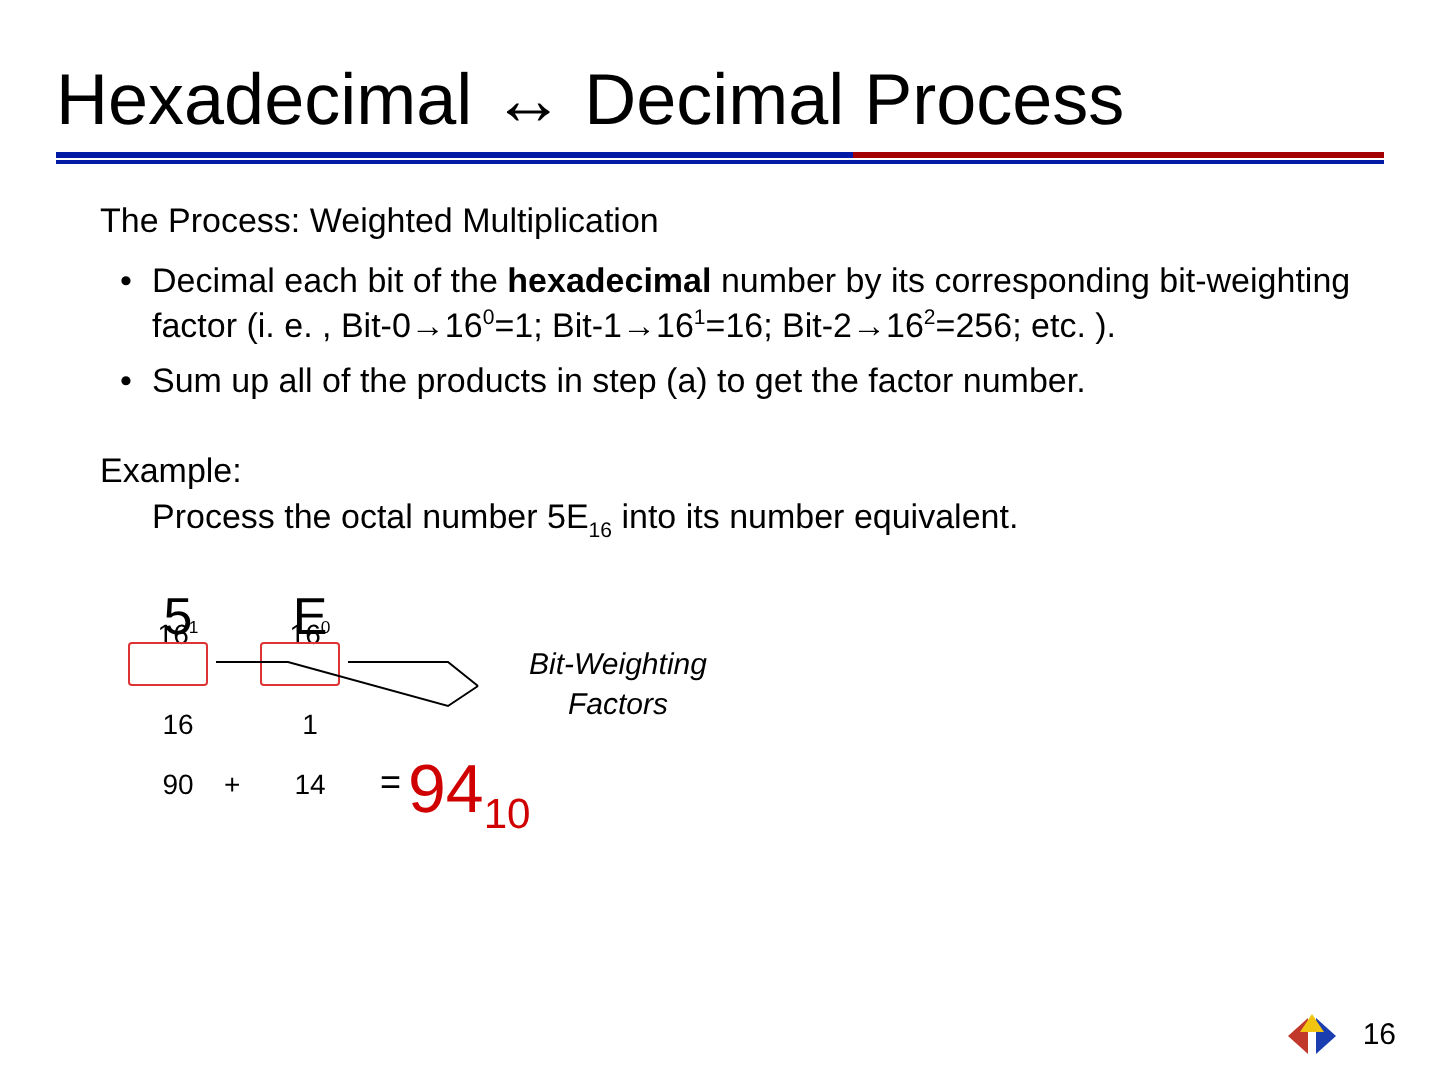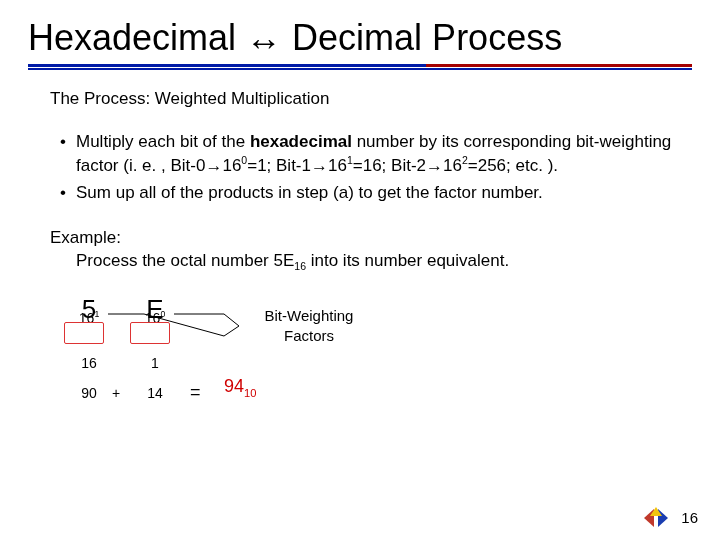--- a/index.html
+++ b/index.html
@@ -5,42 +5,42 @@
   * { box-sizing: border-box; margin: 0; padding: 0; }
   body {
     width: 720px;
     height: 540px;
     background: #fff;
     font-family: Arial, Helvetica, sans-serif;
     color: #000;
     position: relative;
     overflow: hidden;
   }
-  .slide { padding: 18px 28px 0 28px; }
+  .slide { padding: 30px 28px 0 28px; }
   .title {
     font-size: 36px;
     font-weight: 400;
     line-height: 1.1;
     margin-bottom: 6px;
   }
   .rule {
     height: 6px;
     position: relative;
     margin-bottom: 18px;
   }
   .rule .line1 {
     position: absolute; left:0; top:0; width:100%; height:3px;
     background: linear-gradient(to right, #001aa6 0%, #001aa6 60%, #a40000 60%, #a40000 100%);
   }
   .rule .line2 {
     position: absolute; left:0; top:4px; width:100%; height:2px;
     background: #001aa6;
   }
   .content { padding-left: 22px; padding-right: 10px; font-size: 17px; line-height: 1.35; }
-  .lead { margin-bottom: 20px; }
+  .lead { margin-bottom: 7px; }
   .bullets { margin-top: 2px; }
   .bullet { display: flex; margin-bottom: 4px; }
   .bullet .dot { width: 26px; flex: 0 0 26px; text-align: center; }
   .bullet .btxt { flex: 1; }
   .example { margin-top: 22px; }
   .example .ex-body { padding-left: 26px; }
   .workarea {
     position: relative;
     margin-top: 18px;
     margin-left: 10px;
@@ -57,30 +57,30 @@
   .box {
     border: 1px solid #d33; 
     border-radius: 2px;
     position: absolute;
     padding: 1px 2px;
   }
   .boxA1 { left: 4px; top: 30px; width: 40px; height: 22px; }
   .boxB1 { left: 70px; top: 30px; width: 40px; height: 22px; }
   .weights-area {
     position: absolute;
-    left: 124px; top: 4px; width: 200px; height: 70px;
+    left: 124px; top: 22px; width: 200px; height: 70px; font-style: italic;
   }
   .weights-label {
     position: absolute;
     left: 70px; top: 10px;
     font-size: 15px; text-align: center; width: 110px;
   }
   .plus { position: absolute; left: 52px; top: 92px; font-size: 14px; }
   .eq  { position: absolute; left: 130px; top: 88px; font-size: 18px; }
-  .res { position: absolute; left: 164px; top: 82px; font-size: 18px; color: #d00000; }
+  .res { position: absolute; left: 144px; top: 82px; font-size: 34px; color: #d00000; }
   .therefore {
     position: absolute;
     left: 344px; top: 30px;
     font-size: 22px;
     white-space: nowrap;
   }
   .therefore .sym { font-size: 22px; margin-right: 4px; }
   .therefore .red { color: #d00000; }
   sub { font-size: 0.62em; vertical-align: sub; }
   sup { font-size: 0.62em; vertical-align: super; }
@@ -108,21 +108,21 @@
     <div class="line2"></div>
   </div>
 
   <div class="content">
     <div class="lead">The Process: Weighted Multiplication</div>
 
     <div class="bullets">
       <div class="bullet">
         <div class="dot">•</div>
         <div class="btxt">
-          <span>Multiply each bit of the </span><b>hexadecimal</b><span> number by its corresponding bit-weighting factor (i. e. , Bit-0→16</span><sup>0</sup><span>=1; Bit-1→16</span><sup>1</sup><span>=16; Bit-2→16</span><sup>2</sup><span>=256; etc. ).</span>
+          <span>Decimal each bit of the </span><b>hexadecimal</b><span> number by its corresponding bit-weighting factor (i. e. , Bit-0→16</span><sup>0</sup><span>=1; Bit-1→16</span><sup>1</sup><span>=16; Bit-2→16</span><sup>2</sup><span>=256; etc. ).</span>
         </div>
       </div>
       <div class="bullet">
         <div class="dot">•</div>
         <div class="btxt">Sum up all of the products in step (a) to get the factor number.</div>
       </div>
     </div>
 
     <div class="example">
       <div>Example:</div>

